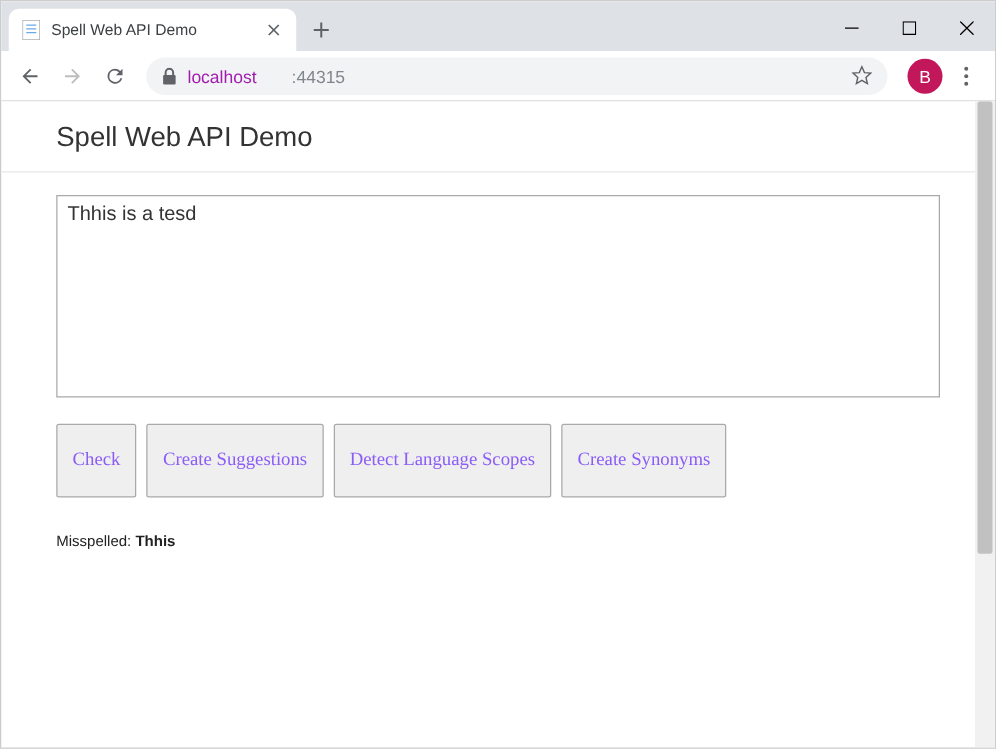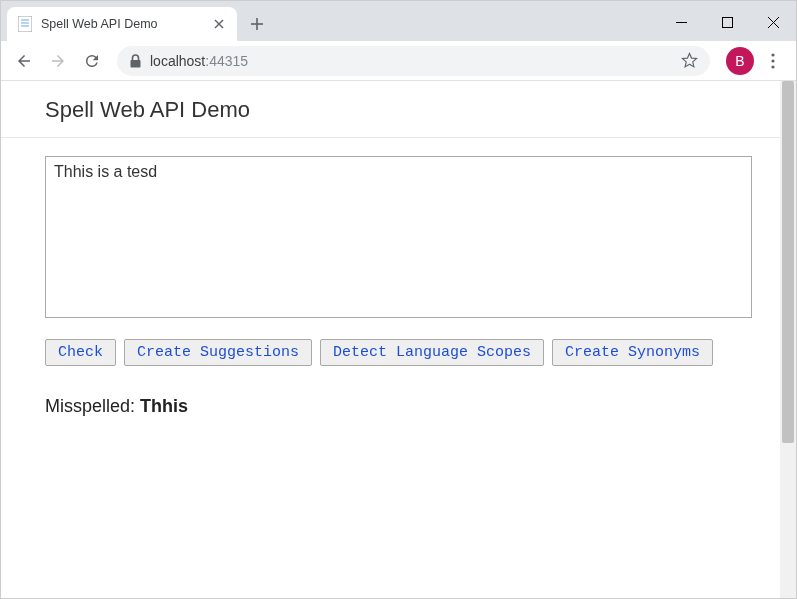--- a/index.html
+++ b/index.html
@@ -107,22 +107,22 @@
       border-radius: 15px;
       display: flex;
       align-items: center;
       padding: 0 12px;
       margin: 0 6px;
       font-size: 14px;
       gap: 8px;
     }
     .lock-icon { color: #5f6368; display: flex; }
     .url-text { color: #202124; }
-    .url-host { color: #404040; }
-    .url-port { color: #80868b; }
+    .url-host { color: #a21caf; }
+    .url-port { color: #80868b; padding-left: 28px; }
     .star-icon {
       margin-left: auto;
       color: #5f6368;
       cursor: pointer;
       display: flex;
     }
     .avatar {
       width: 28px;
       height: 28px;
       border-radius: 50%;
@@ -180,30 +180,30 @@
       outline: none;
     }
     .btn-row {
       margin-top: 18px;
       display: flex;
       gap: 8px;
     }
     .btn {
       background: #efefef;
       border: 1px solid #a9a9a9;
-      padding: 4px 12px;
+      padding: 20px 12px;
       font-size: 15px;
-      font-family: Liberation Mono, monospace;
-      color: #1d4ed8;
+      font-family: Liberation Serif, serif;
+      color: #8b5cf6;
       cursor: pointer;
       border-radius: 2px;
     }
     .results {
       margin-top: 26px;
-      font-size: 18px;
+      font-size: 12px;
       line-height: 1.6;
       color: #222;
     }
     .result-line strong { font-weight: 700; }
     .vscroll {
       position: absolute;
       right: 0;
       top: 0;
       width: 16px;
       height: 100%;

